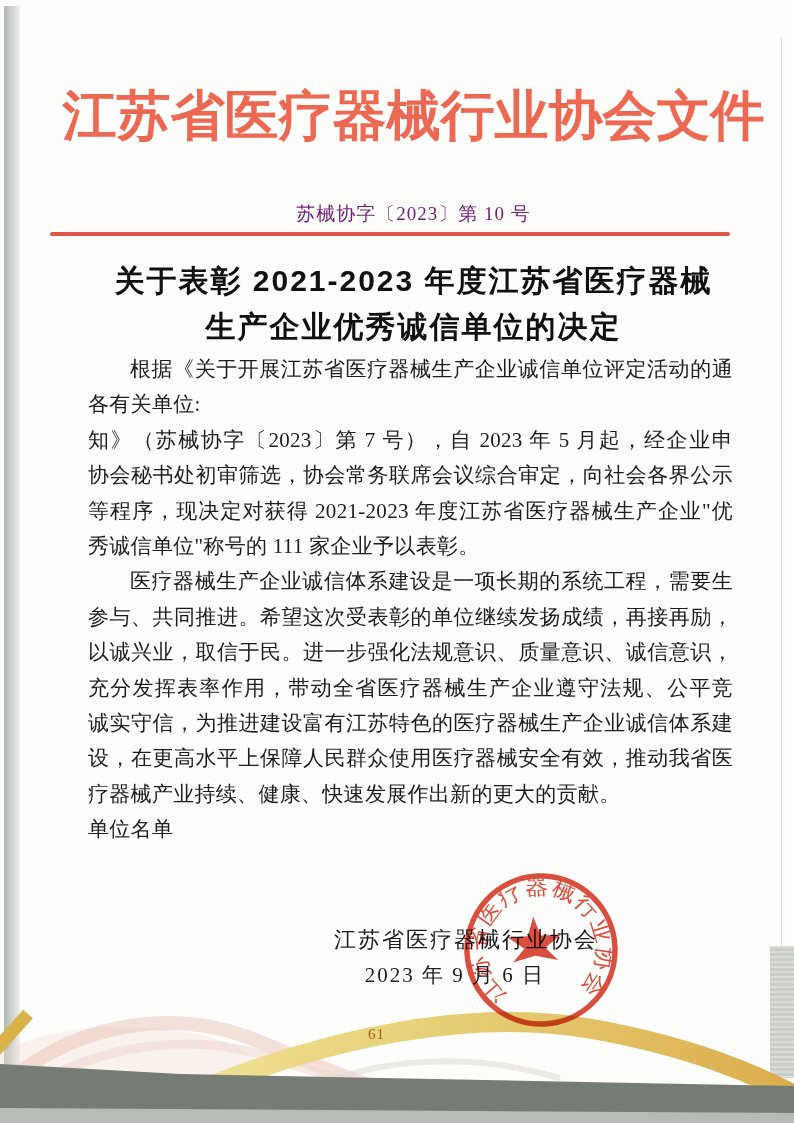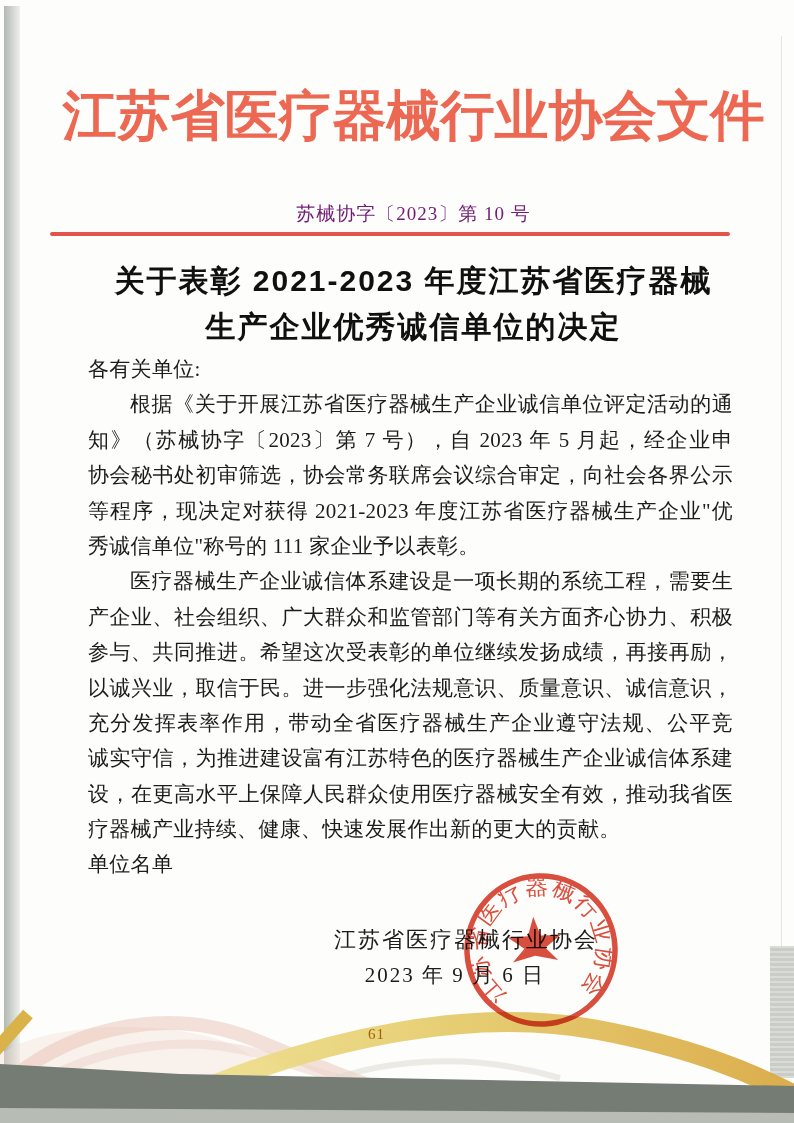--- a/index.html
+++ b/index.html
@@ -105,28 +105,27 @@
   </svg>
 
   <div class="content">
     <div class="header-title">江苏省医疗器械行业协会文件</div>
     <div class="doc-number">苏械协字〔2023〕第 10 号</div>
     <div class="red-rule"></div>
     <div class="doc-title title-1">关于表彰 2021-2023 年度江苏省医疗器械</div>
     <div class="doc-title title-2">生产企业优秀诚信单位的决定</div>
 
     <div class="body-text" id="body-text">
+        <div class="bline indent">根据《关于开展江苏省医疗器械生产企业诚信单位评定活动的通</div>
         <div class="bline nojust">各有关单位:</div>
-        <div class="bline indent">根据《关于开展江苏省医疗器械生产企业诚信单位评定活动的通</div>
         <div class="bline">知》（苏械协字〔2023〕第 7 号），自 2023 年 5 月起，经企业申报，</div>
         <div class="bline">协会秘书处初审筛选，协会常务联席会议综合审定，向社会各界公示</div>
         <div class="bline">等程序，现决定对获得 2021-2023 年度江苏省医疗器械生产企业"优</div>
         <div class="bline nojust">秀诚信单位"称号的 111 家企业予以表彰。</div>
         <div class="bline indent">医疗器械生产企业诚信体系建设是一项长期的系统工程，需要生</div>
-        <div class="bline">产企业、社会组织、广大群众和监管部门等有关方面齐心协力、积极</div>
         <div class="bline">参与、共同推进。希望这次受表彰的单位继续发扬成绩，再接再励，</div>
         <div class="bline">以诚兴业，取信于民。进一步强化法规意识、质量意识、诚信意识，</div>
         <div class="bline">充分发挥表率作用，带动全省医疗器械生产企业遵守法规、公平竞争、</div>
         <div class="bline">诚实守信，为推进建设富有江苏特色的医疗器械生产企业诚信体系建</div>
         <div class="bline">设，在更高水平上保障人民群众使用医疗器械安全有效，推动我省医</div>
         <div class="bline nojust">疗器械产业持续、健康、快速发展作出新的更大的贡献。</div>
         <div class="bline nojust">单位名单</div>
       </div>
 
     <div class="signature">江苏省医疗器械行业协会</div>

